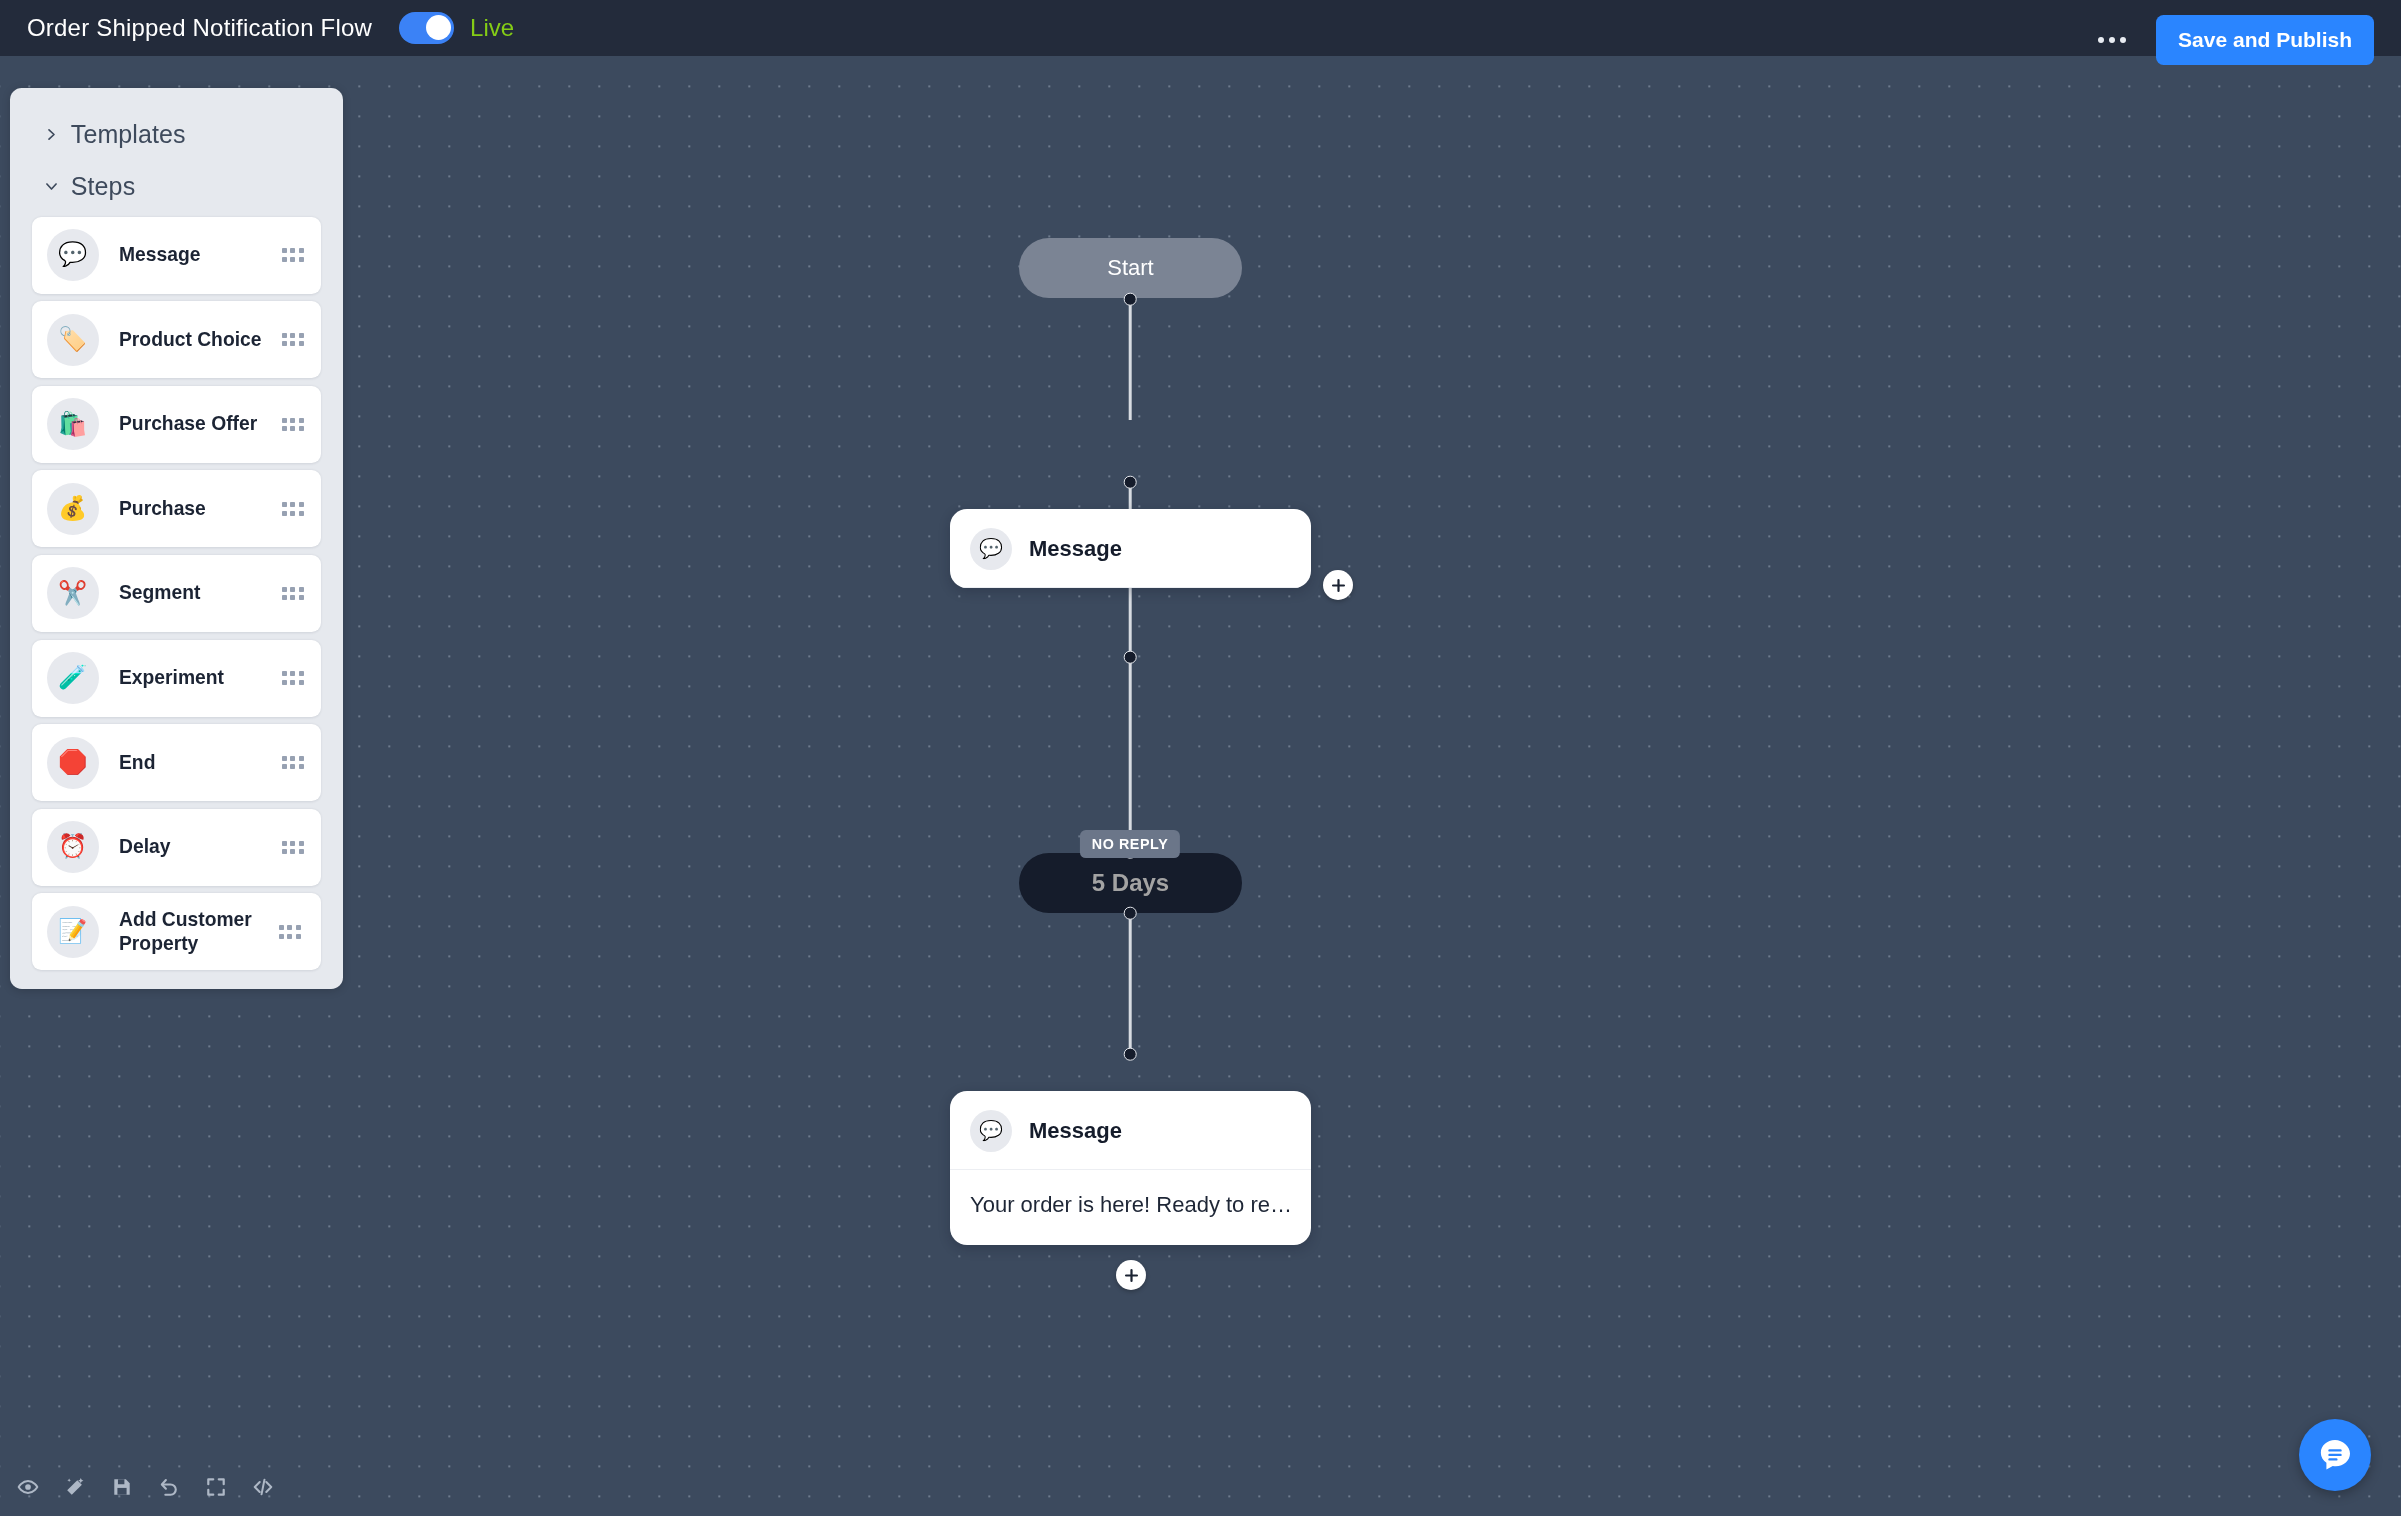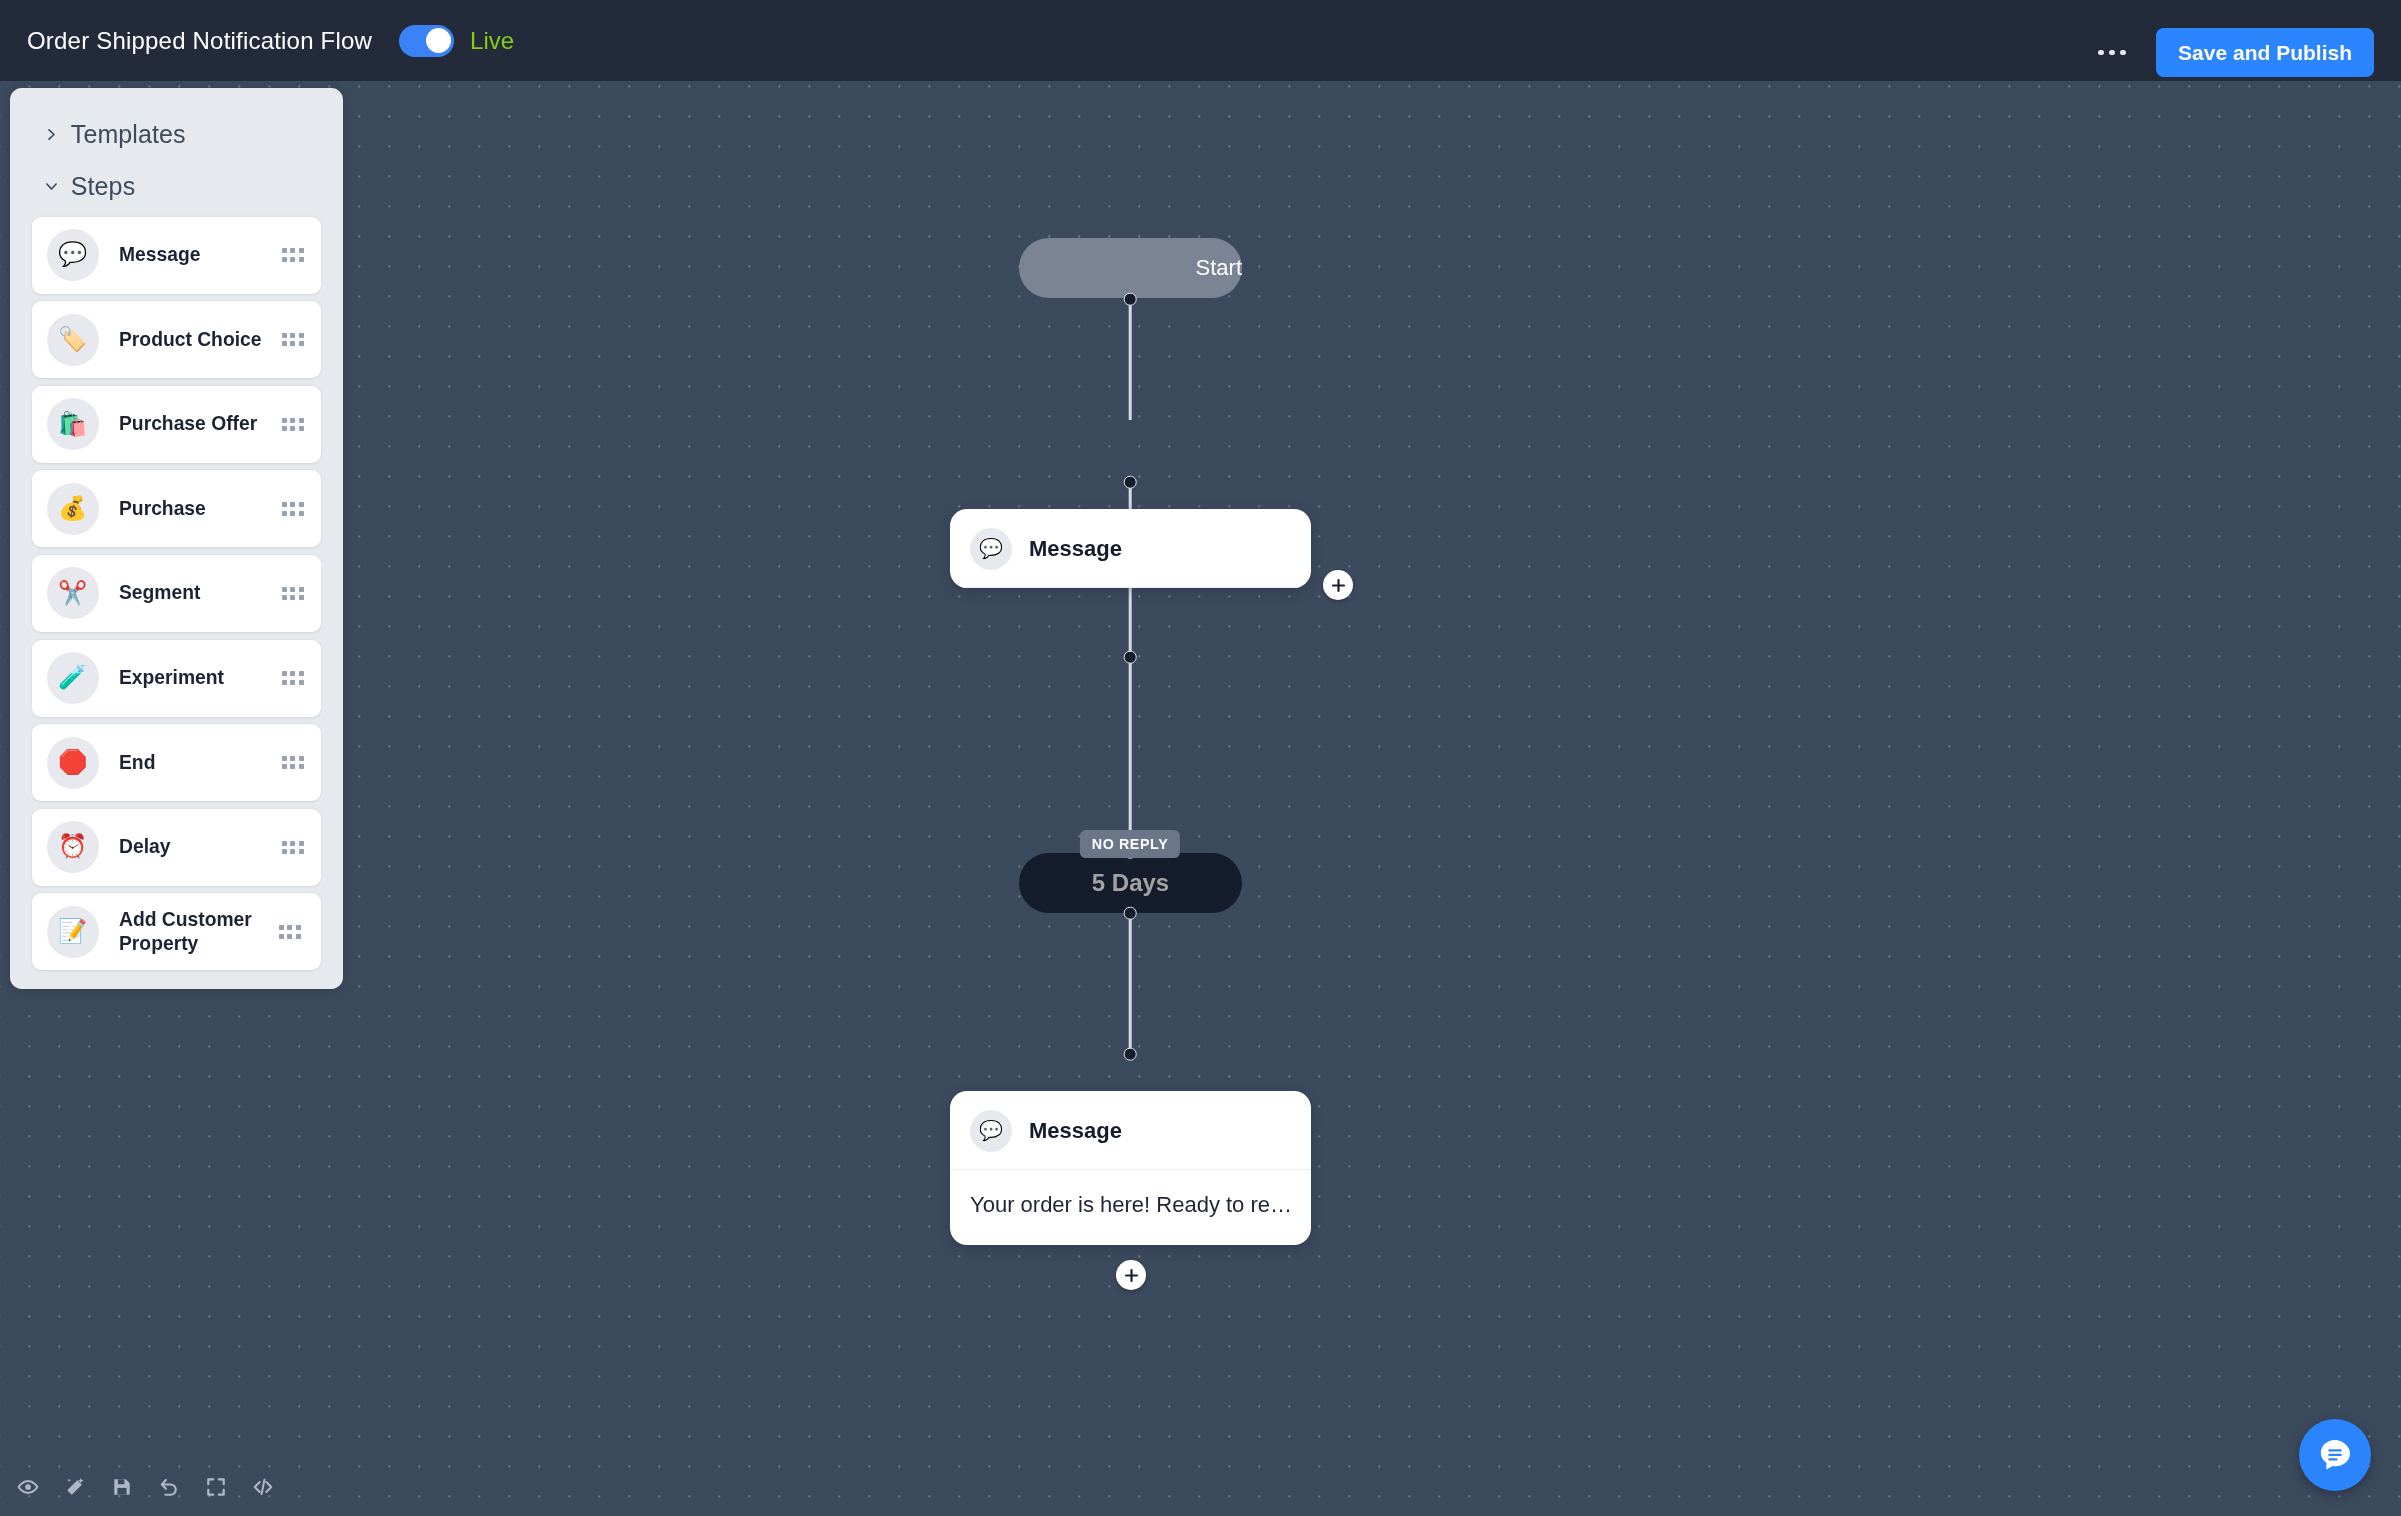--- a/index.html
+++ b/index.html
@@ -10,21 +10,21 @@
     font-family: "Liberation Sans", sans-serif;
     background: #3c4a5e;
   }
 
   
   #app { position: relative; width: 2401px; height: 1516px; }
 
   
   .topbar {
     position: absolute; top: 0; left: 0;
-    width: 2401px; height: 81px;
+    width: 2401px; height: 56px;
     background: #232b3b;
     display: flex; align-items: center;
     padding: 0 27px;
     z-index: 60;
   }
   .flow-title {
     color: #ffffff;
     font-size: 24px;
     letter-spacing: 0.2px;
     white-space: nowrap;
@@ -168,21 +168,21 @@
   }
 
   .node-start {
     position: absolute;
     left: 1019px; top: 175px;
     width: 223px; height: 60px;
     border-radius: 30px;
     background: #7b8494;
     color: #ffffff;
     font-size: 22px;
-    display: flex; align-items: center; justify-content: flex-end;
+    display: flex; align-items: center; justify-content: center;
     z-index: 5;
     cursor: pointer;
   }
 
   .node-card {
     position: absolute;
     width: 361px;
     background: #ffffff;
     border-radius: 17px;
     box-shadow: 0 3.4px 11.8px rgba(15,22,36,.24);

